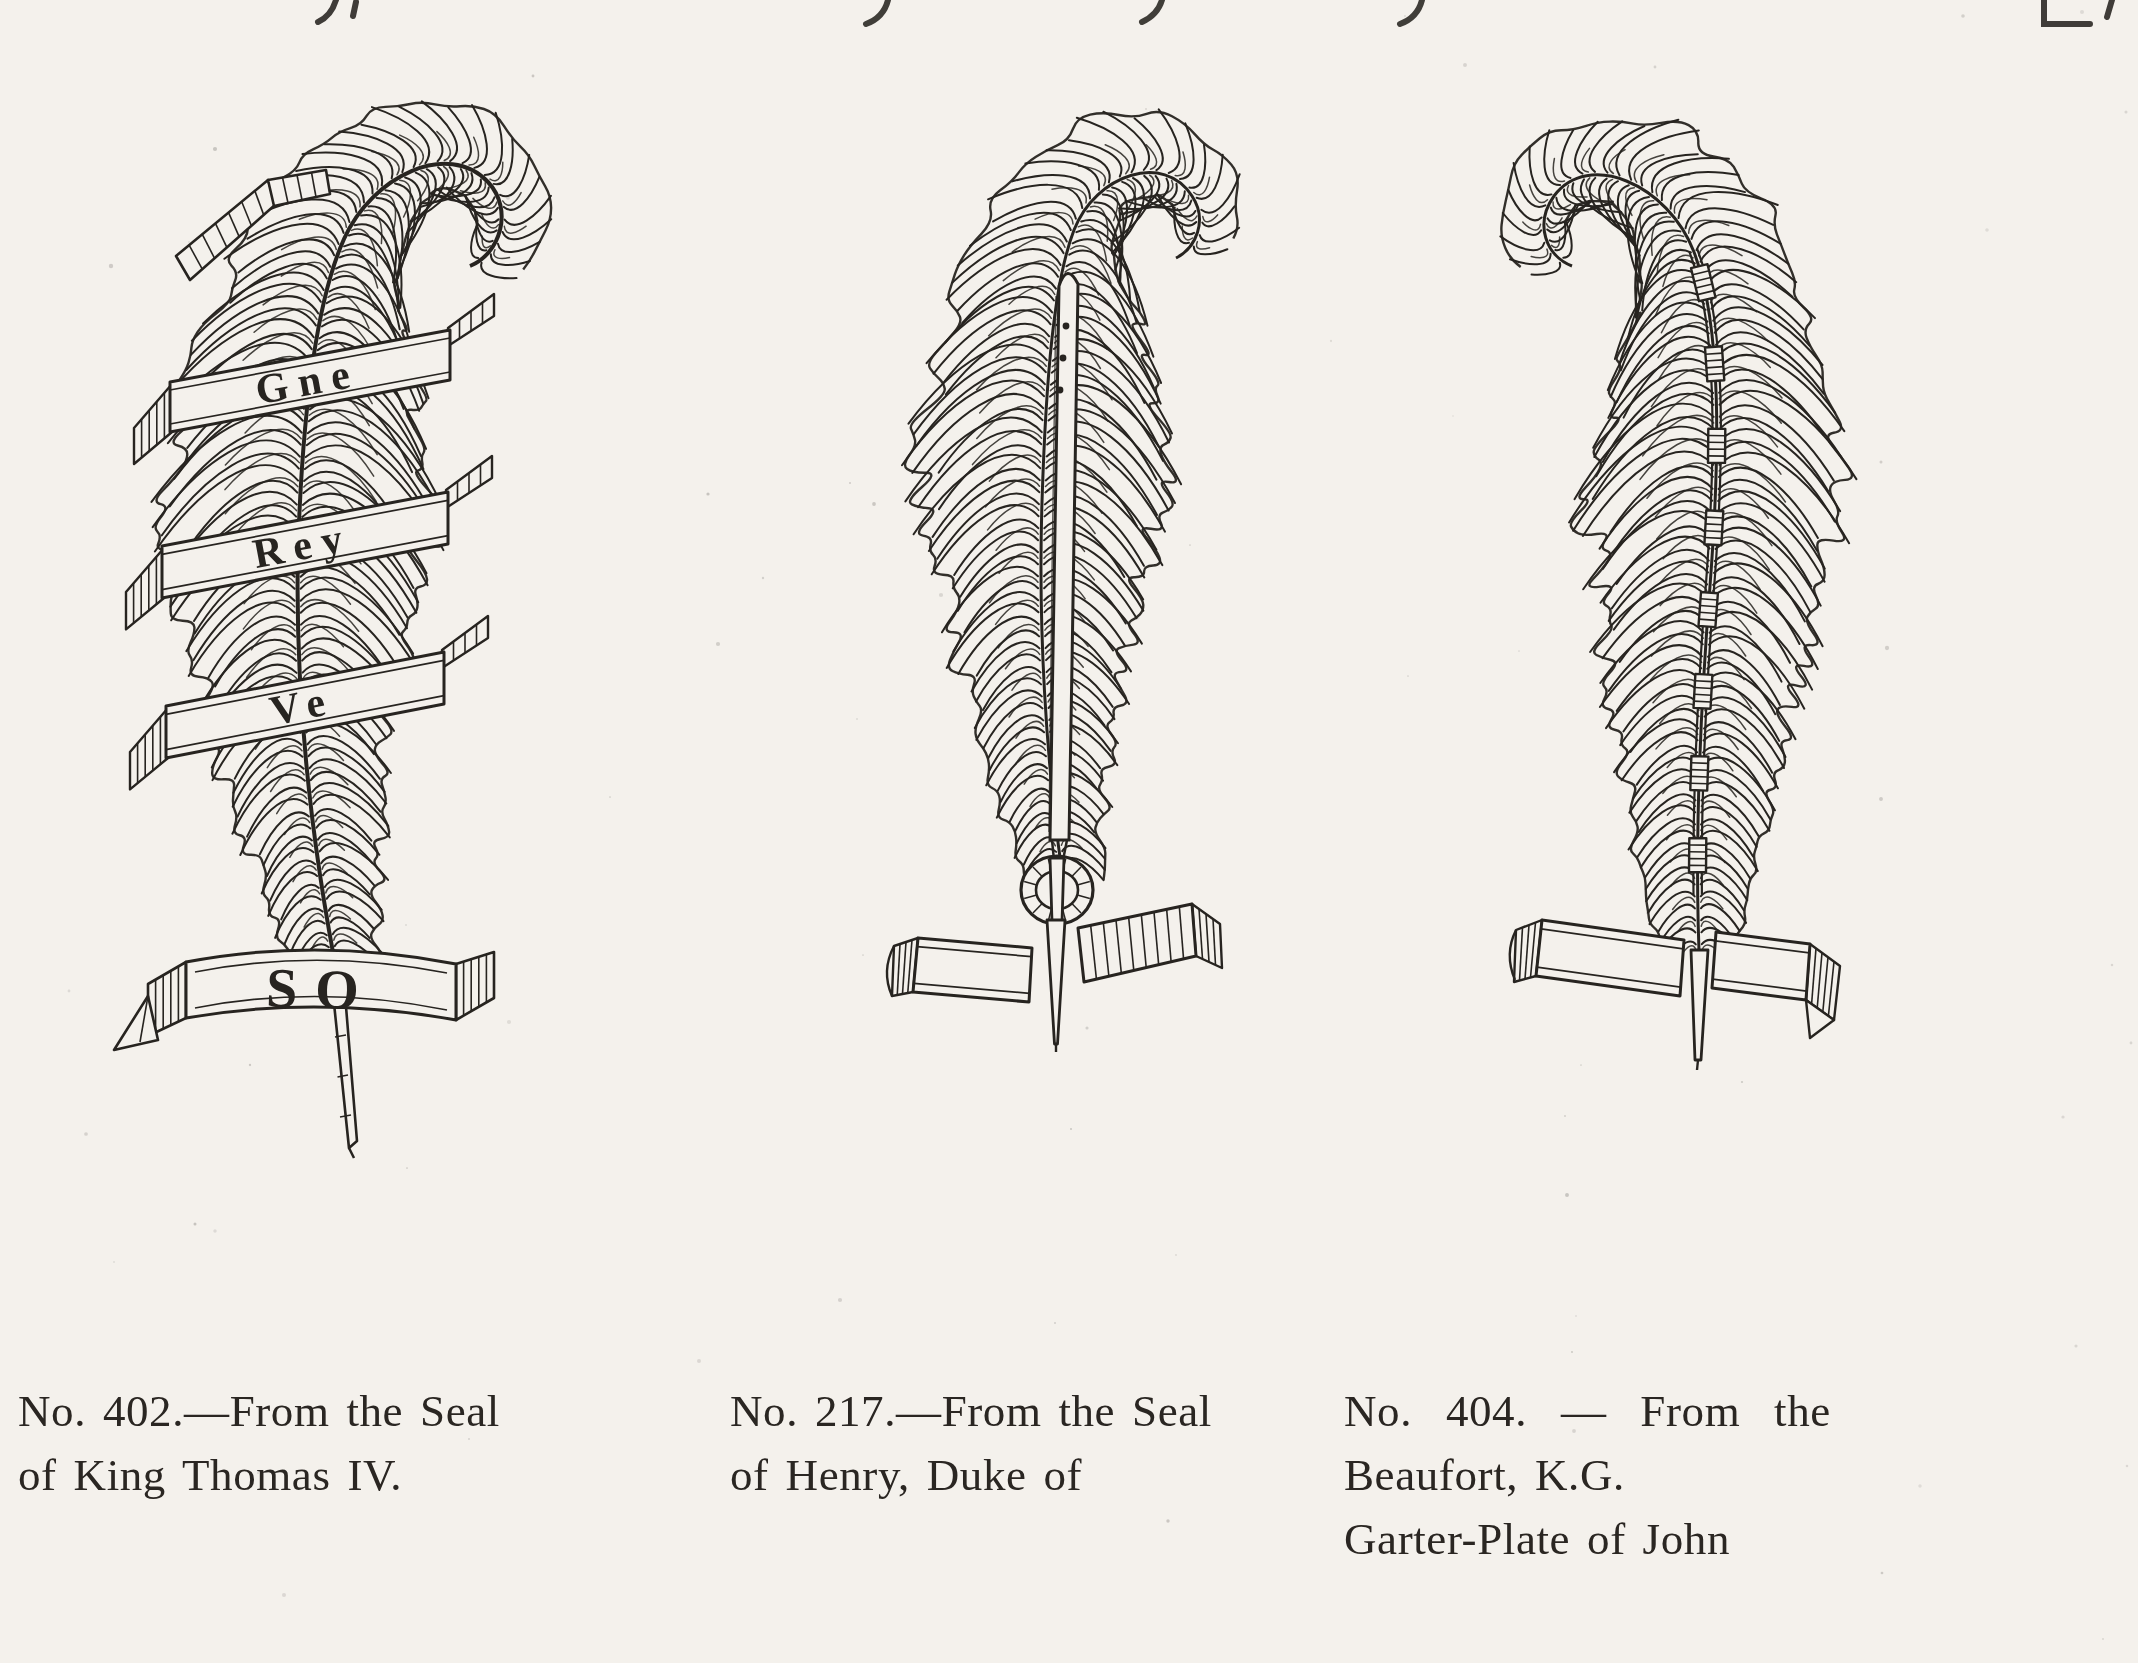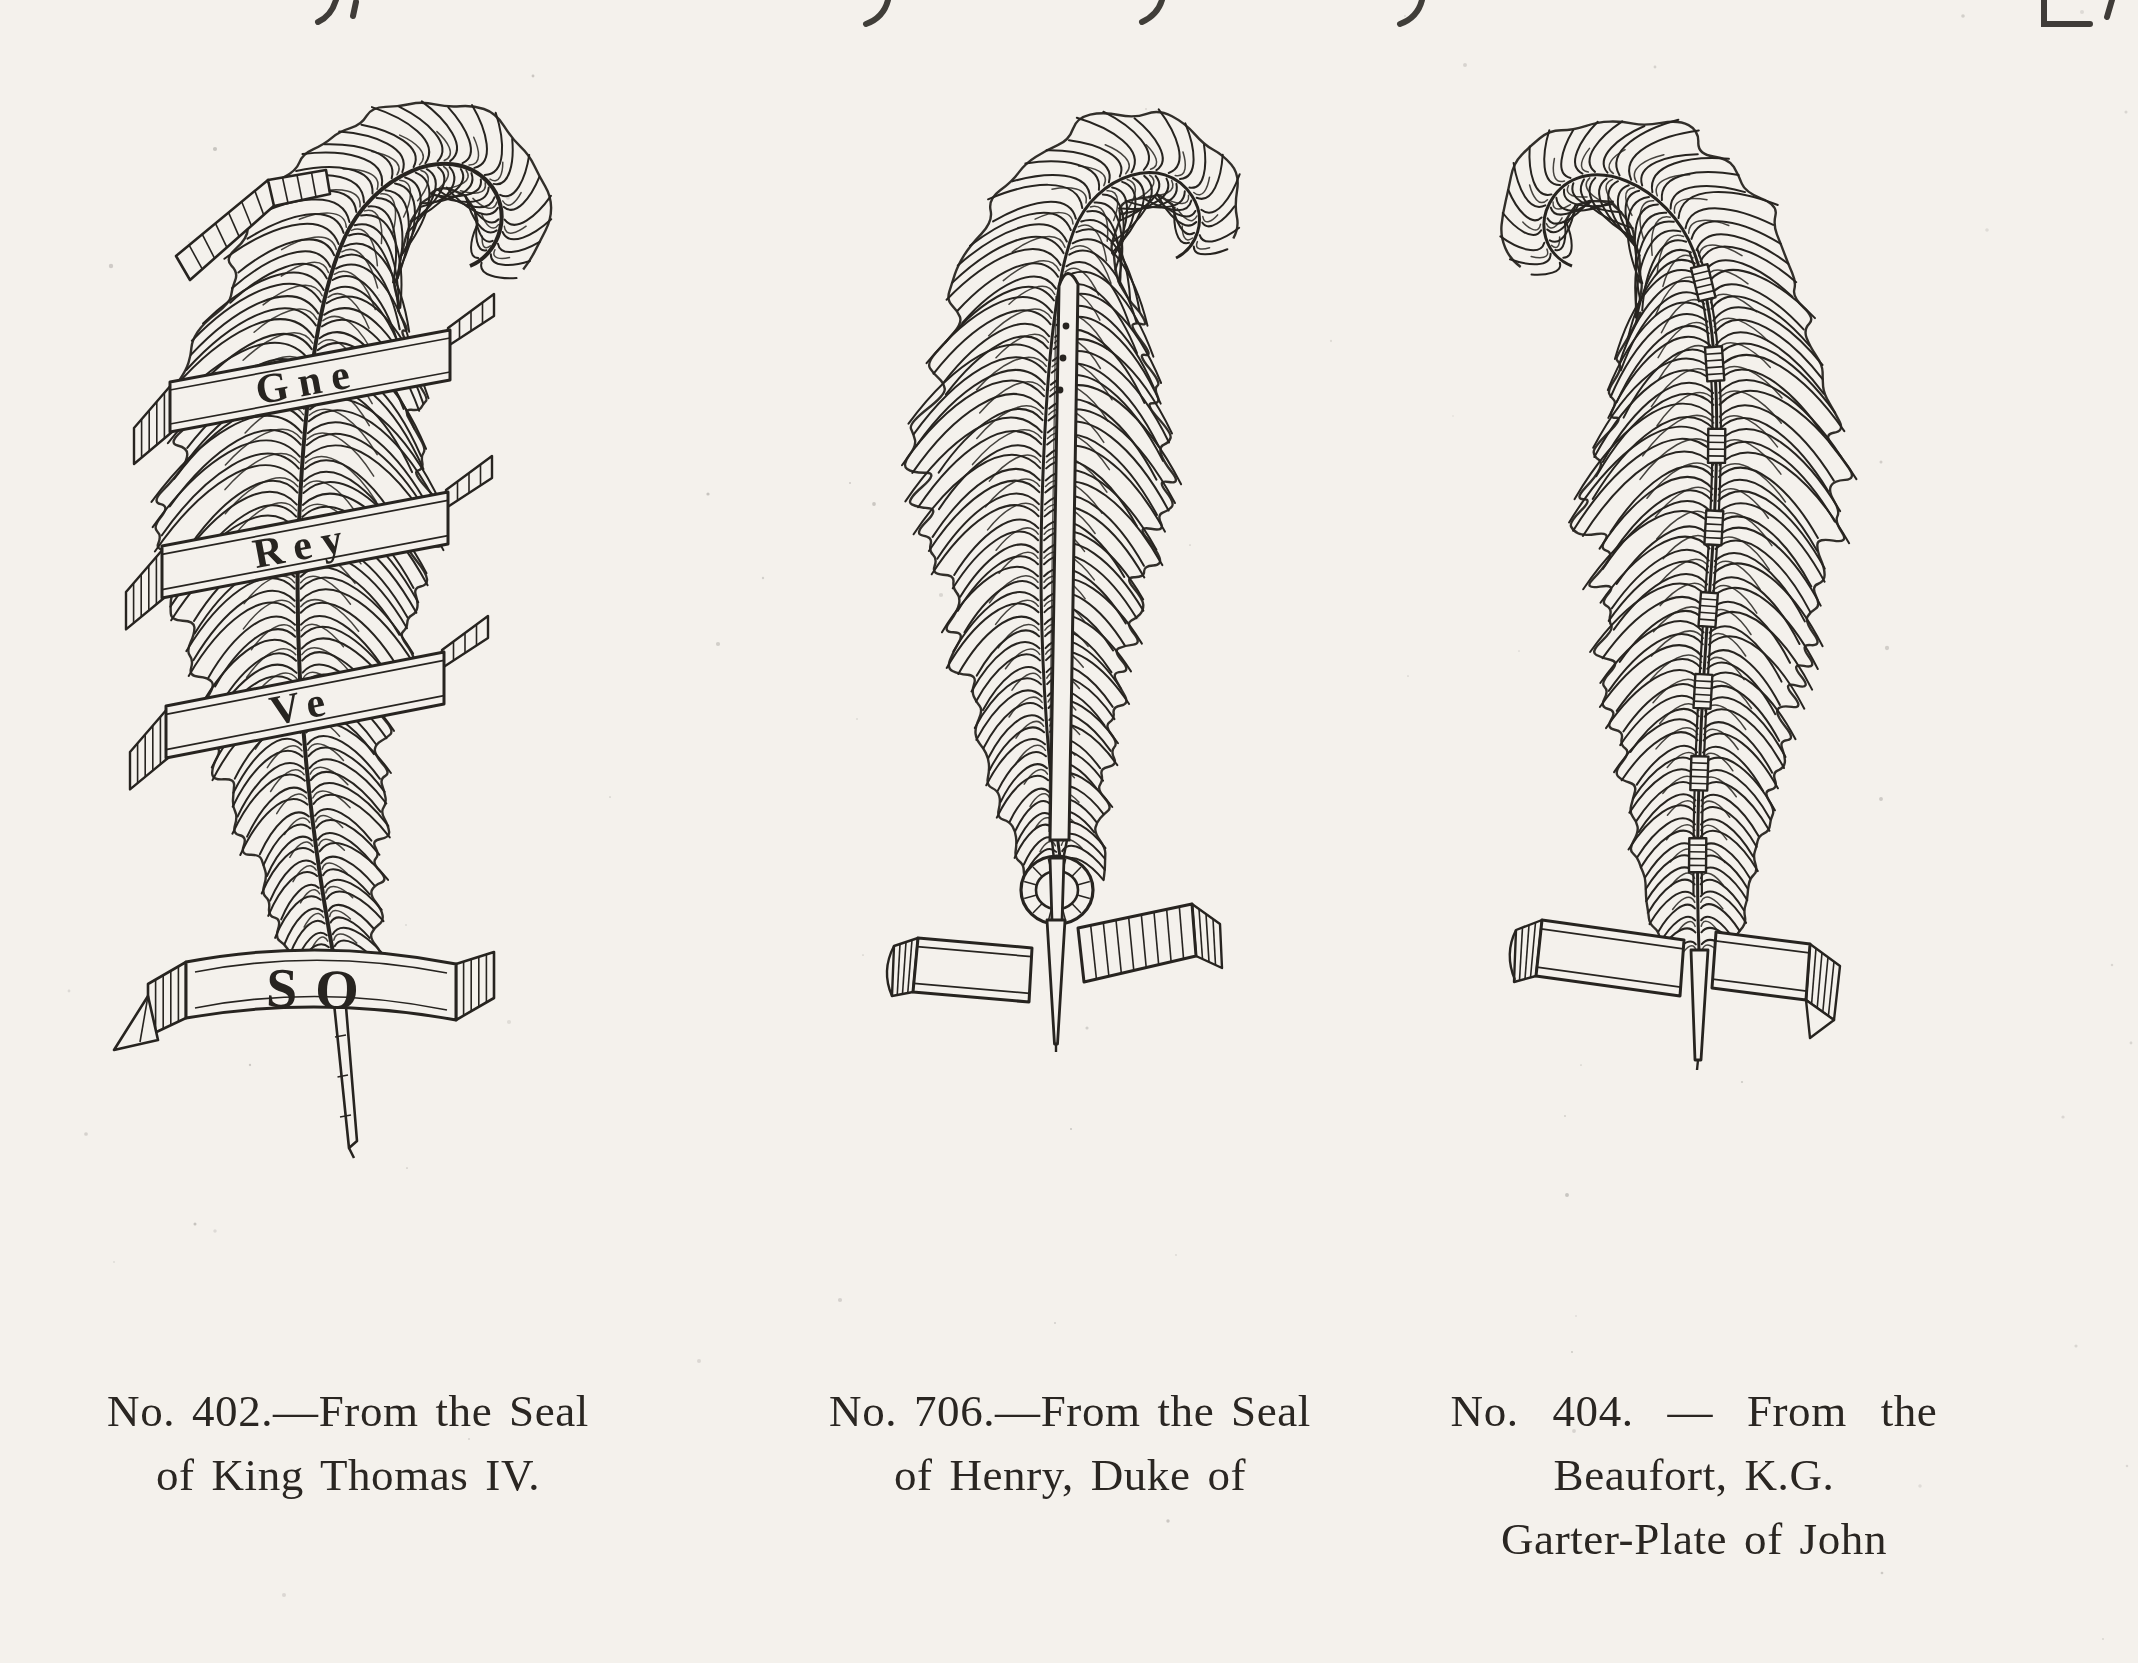--- a/index.html
+++ b/index.html
@@ -5,21 +5,21 @@
   html,body{margin:0;padding:0;}
   body{
     width:2138px;height:1663px;position:relative;overflow:hidden;
     background:#f4f1ec;
     font-family:"Liberation Serif","DejaVu Serif",serif;
   }
   .page-bg{position:absolute;left:0;top:0;z-index:0;}
   .figure{position:absolute;z-index:1;margin:0;}
   .figure svg{display:block;}
   .caption{
-    text-align:center;font-size:45px;color:#2a2622;line-height:1.42;
+    text-align:left;font-size:45px;color:#2a2622;line-height:1.42;
     letter-spacing:0.6px;word-spacing:5px;margin-top:26px;
   }
   .caption .wide{word-spacing:22px;}
 </style>
 </head>
 <body style="background: rgb(244, 241, 236);">
 
 <svg class="page-bg" id="bgsvg" width="2138" height="1663" viewBox="0 0 2138 1663">
     <g stroke="#272420" stroke-width="6" fill="none" stroke-linecap="round" opacity="0.88">
       <path d="M 336 0 C 333 10 327 18 318 22"></path>
@@ -706,21 +706,21 @@
         <path d="M 311.5648000528471 837.6474093005077 L 308.2001524665143 824.6074106456052" stroke="#272420" stroke-width="1.5" fill="none"></path>
         <path d="M 322.43519994715297 837.6474093005077 L 325.7998475334857 824.6074106456053" stroke="#272420" stroke-width="1.5" fill="none"></path>
         <path d="M 331.8492424049175 842.5649711574556 L 341.0416305603426 833.0190296114372" stroke="#272420" stroke-width="1.5" fill="none"></path>
         <path d="M 337.2844423520704 851.0824381430521 L 349.8414780938283 847.588381034168" stroke="#272420" stroke-width="1.5" fill="none"></path>
         <path d="M310.0 824.0 L324.0 824.0 L322.0 888.0 L312.0 888.0 Z" fill="#f4f1ec" stroke="#272420" stroke-width="2.8" stroke-linejoin="round"></path>
         <path d="M307.0 886.0 L325.0 886.0 L317.5 1010.0 L314.5 1010.0 Z" fill="#f4f1ec" stroke="#272420" stroke-width="2.8" stroke-linejoin="round"></path>
         <path d="M 316 1010 L 316 1018" stroke="#272420" stroke-width="2.4" fill="none"></path>
       </g>
     </svg>
   <figcaption class="caption">
-    <div>No. 706.—From the Seal</div>
+    <div>No. 217.—From the Seal</div>
     <div>of Henry, Duke of</div>
   </figcaption>
 </figure>
 
 <figure class="figure" style="left:1344px;top:34px;width:700px">
   <svg id="fsvg3" width="700" height="1320" viewBox="0 0 700 1320">
       <path d="M 356 940 C 350 820 356 680 366 552 C 376 420 378 292 350 218 C 324 150 244 116 210 162 C 190 190 202 222 228 232" fill="none" stroke="#272420" stroke-width="3"></path>
       <g stroke="#272420" fill="none" stroke-width="2" stroke-linecap="round">
         <path d="M 351.8 910.4 C 344.7 901.6 331.5 915.0 323.5 929.2"></path>
         <path d="M 352.0 916.4 C 349.6 907.1 342.7 913.3 338.5 919.3" stroke-width="1.5" opacity="0.85"></path>

